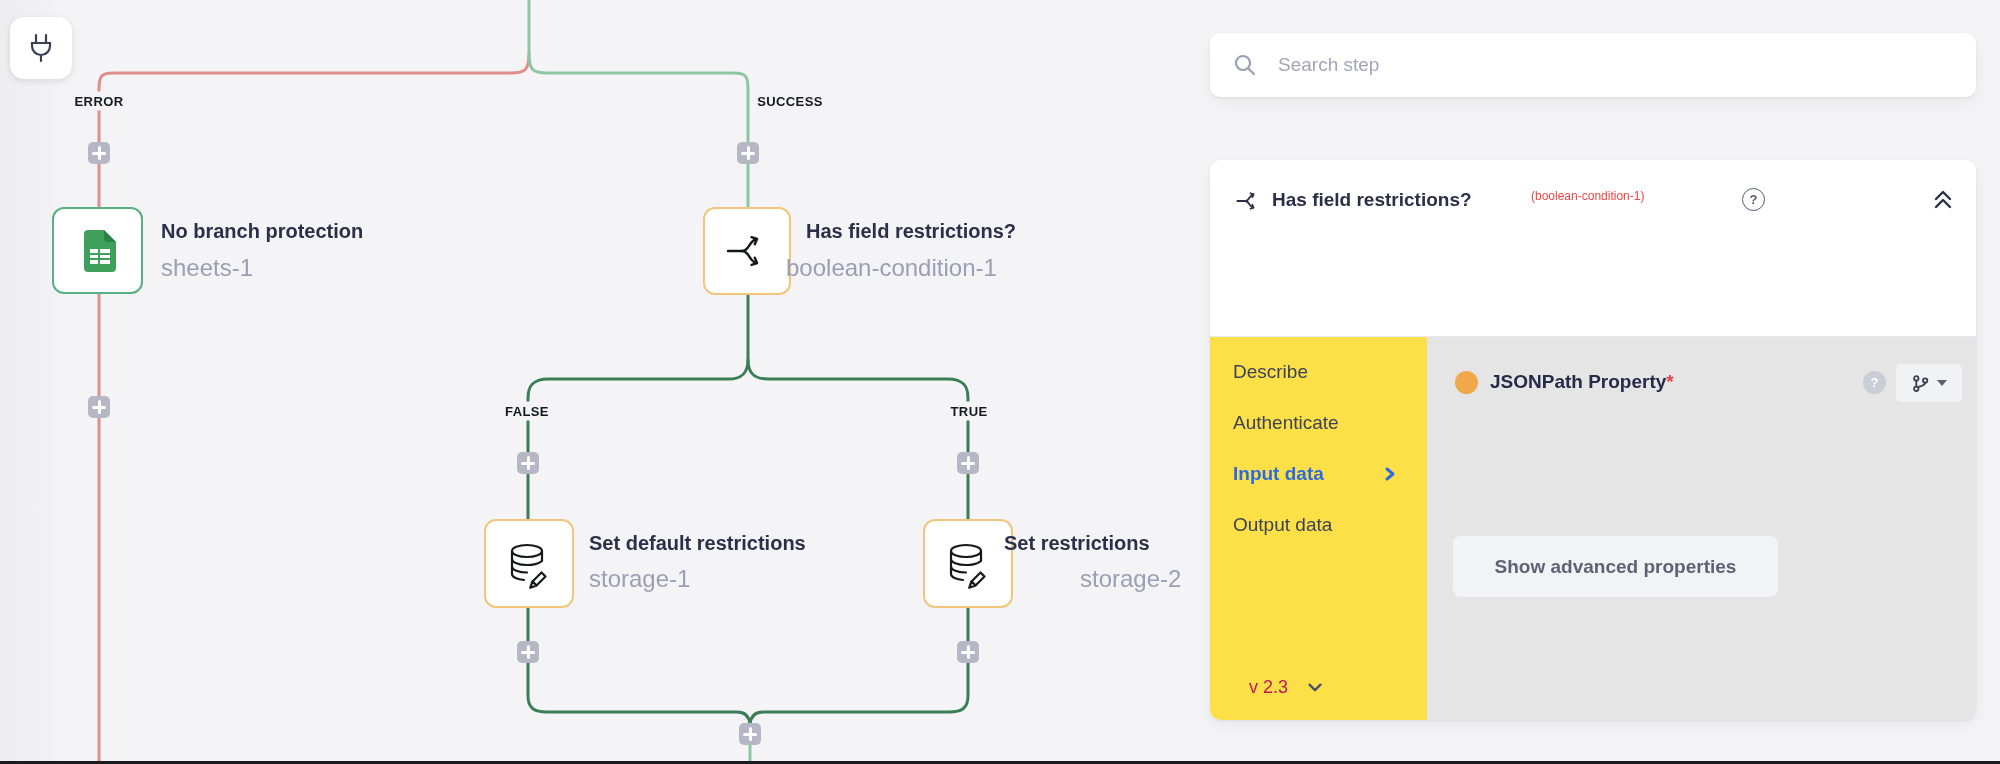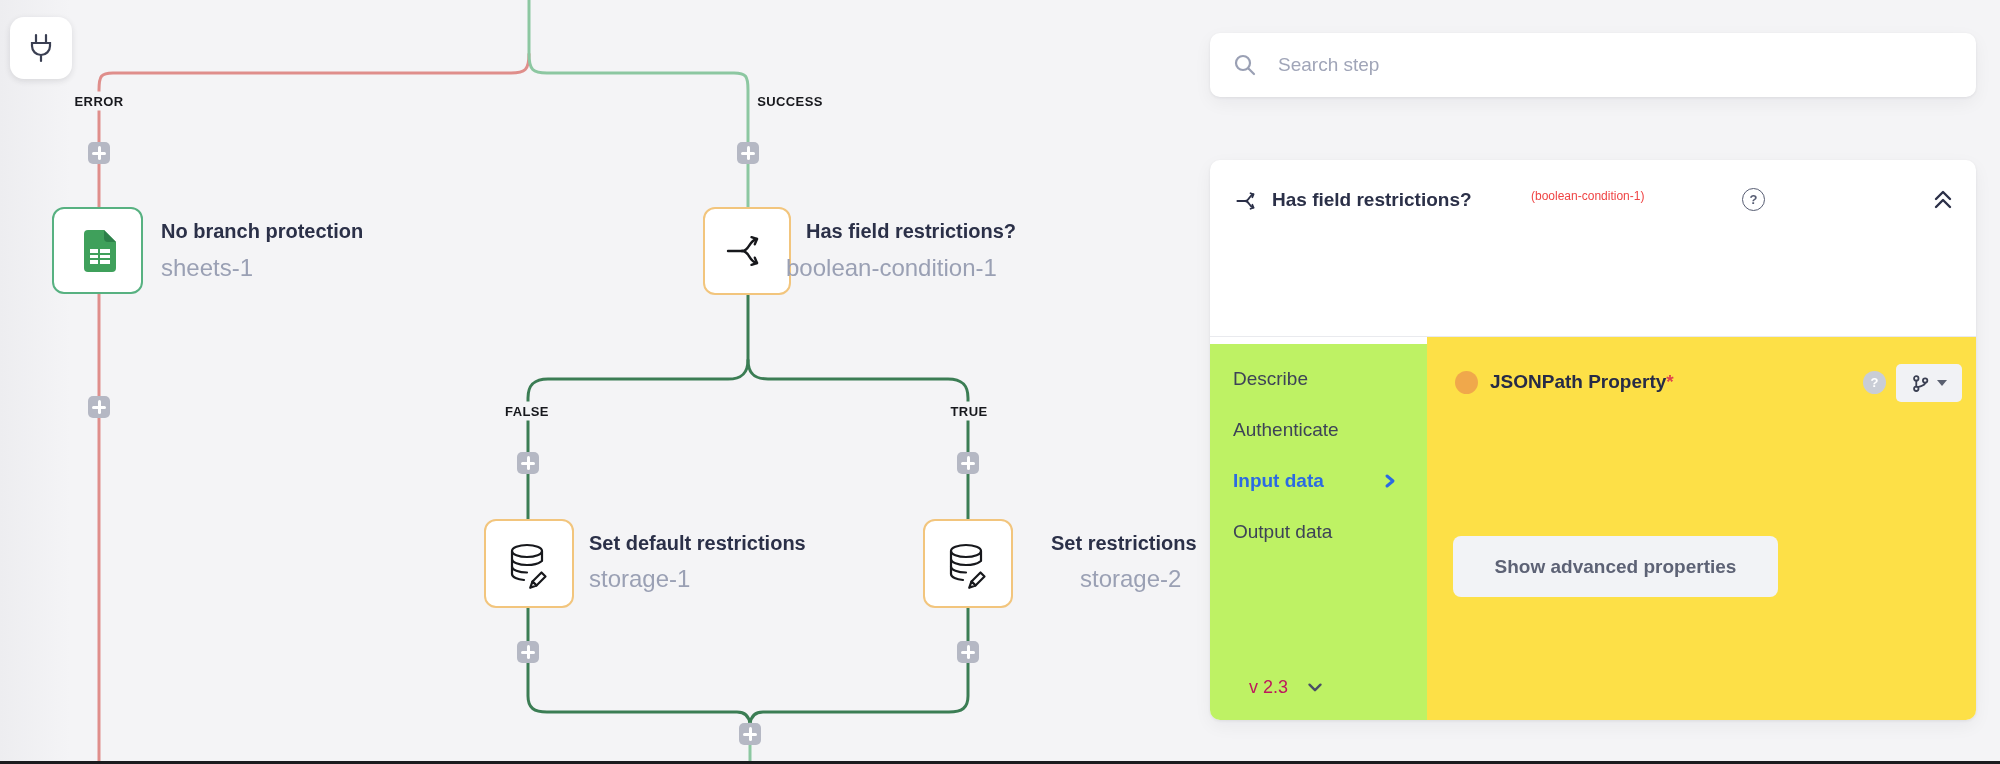--- a/index.html
+++ b/index.html
@@ -35,28 +35,28 @@
   .insp-step-id{position:absolute;left:304px;top:29px;font-size:12px;color:#ef4444;white-space:nowrap;margin-left:17px;}
   .help-outline{position:absolute;left:532px;top:28px;width:23px;height:23px;border:1.8px solid #565c72;border-radius:50%;
     display:flex;align-items:center;justify-content:center;font-size:13px;font-weight:700;color:#565c72;cursor:pointer;}
   .collapse-btn{position:absolute;right:20px;top:27px;width:26px;height:26px;cursor:pointer;}
 
   .dropdown{position:absolute;left:12px;top:95px;width:742px;height:66px;border:1px solid #dfe0e6;border-radius:8px;
     display:flex;align-items:center;padding:0 22px;cursor:pointer;background:#fff;}
   .dropdown-value{flex:1;font-size:19px;color:#33384d;}
   .hr{position:absolute;left:0;top:176px;width:100%;height:1px;background:#e9eaee;}
 
-  .tab-col{position:absolute;left:0;top:184px;width:217px;height:383px;background:#bef264;border-bottom-left-radius:10px;}
+  .tab-col{position:absolute;left:0;top:177px;width:217px;height:383px;background:#fde047;border-bottom-left-radius:10px;}
   .tab{position:absolute;left:23px;font-size:19px;color:#3d4357;cursor:pointer;white-space:nowrap;display:flex;align-items:center;}
   .tab.active{color:#2b6ae3;font-weight:700;}
   .tab .chev{margin-left:58px;display:flex;}
   .version{position:absolute;left:39px;top:516px;font-size:18px;color:#be185d;display:flex;align-items:center;cursor:pointer;}
   .version svg{margin-left:16px;}
 
-  .content{position:absolute;left:217px;top:177px;width:549px;height:383px;background:#fde047;}
+  .content{position:absolute;left:217px;top:177px;width:549px;height:383px;background:#e5e5e5;}
   .dot{position:absolute;left:28px;top:34px;width:23px;height:23px;border-radius:50%;background:#f0a84b;}
   .field-label{position:absolute;left:63px;top:34px;font-size:19px;font-weight:700;color:#262b47;white-space:nowrap;}
   .req{color:#e0434d;font-weight:700;}
   .help-filled{position:absolute;left:436px;top:34px;width:23px;height:23px;border-radius:50%;background:#c9cdd6;
     display:flex;align-items:center;justify-content:center;font-size:13px;font-weight:700;color:#fff;cursor:pointer;}
   .fx-btn{position:absolute;left:469px;top:27px;width:66px;height:38px;background:#f1f2f5;border-radius:5px;
     display:flex;align-items:center;justify-content:center;gap:7px;cursor:pointer;}
   .caret-down{width:0;height:0;border-left:5px solid transparent;border-right:5px solid transparent;border-top:6px solid #5a6070;}
   .value-input{position:absolute;left:26px;top:84px;width:505px;height:70px;background:#f2f3f5;border:1px solid #e2e3e8;
     border-radius:10px;padding:0 24px;font-size:19px;font-weight:700;color:#2b3048;outline:none;}
@@ -160,21 +160,21 @@
         <ellipse cx="24" cy="13" rx="15" ry="6"></ellipse>
         <path d="M9 13 V36 M39 13 V23"></path>
         <path d="M9 21 C9 24.3 15.7 27 24 27 C30 27 35.5 25.6 38 23.6"></path>
         <path d="M9 28.5 C9 31.8 15.7 34.5 24 34.5"></path>
         <path d="M9 36 C9 39.3 14.5 41.6 21 42"></path>
         <path d="M29.5 43.5 L38.5 34.5 L42.5 38.5 L33.5 47.5 Z" fill="#fff"></path>
         <path d="M29.5 43.5 L27.2 49.8 L33.5 47.5 Z" fill="#fff"></path>
       </svg>
     </span>
   </div>
-  <div class="node-title" style="left:1051px;top:532px;text-align:center;">Set restrictions</div>
+  <div class="node-title" style="left:1004px;top:532px;text-align:center;">Set restrictions</div>
   <div class="node-sub" style="left:1080px;top:565px;">storage-2</div>
 
   <div class="card search-card">
     <span style="display:flex;">
       <svg width="26" height="26" viewBox="0 0 26 26" fill="none" stroke="#9aa0b4" stroke-width="2.2" stroke-linecap="round">
         <circle cx="11" cy="11" r="7"></circle>
         <path d="M16.5 16.5 L22 22"></path>
       </svg>
     </span>
     <input class="search-input" type="text" placeholder="Search step" style="">

